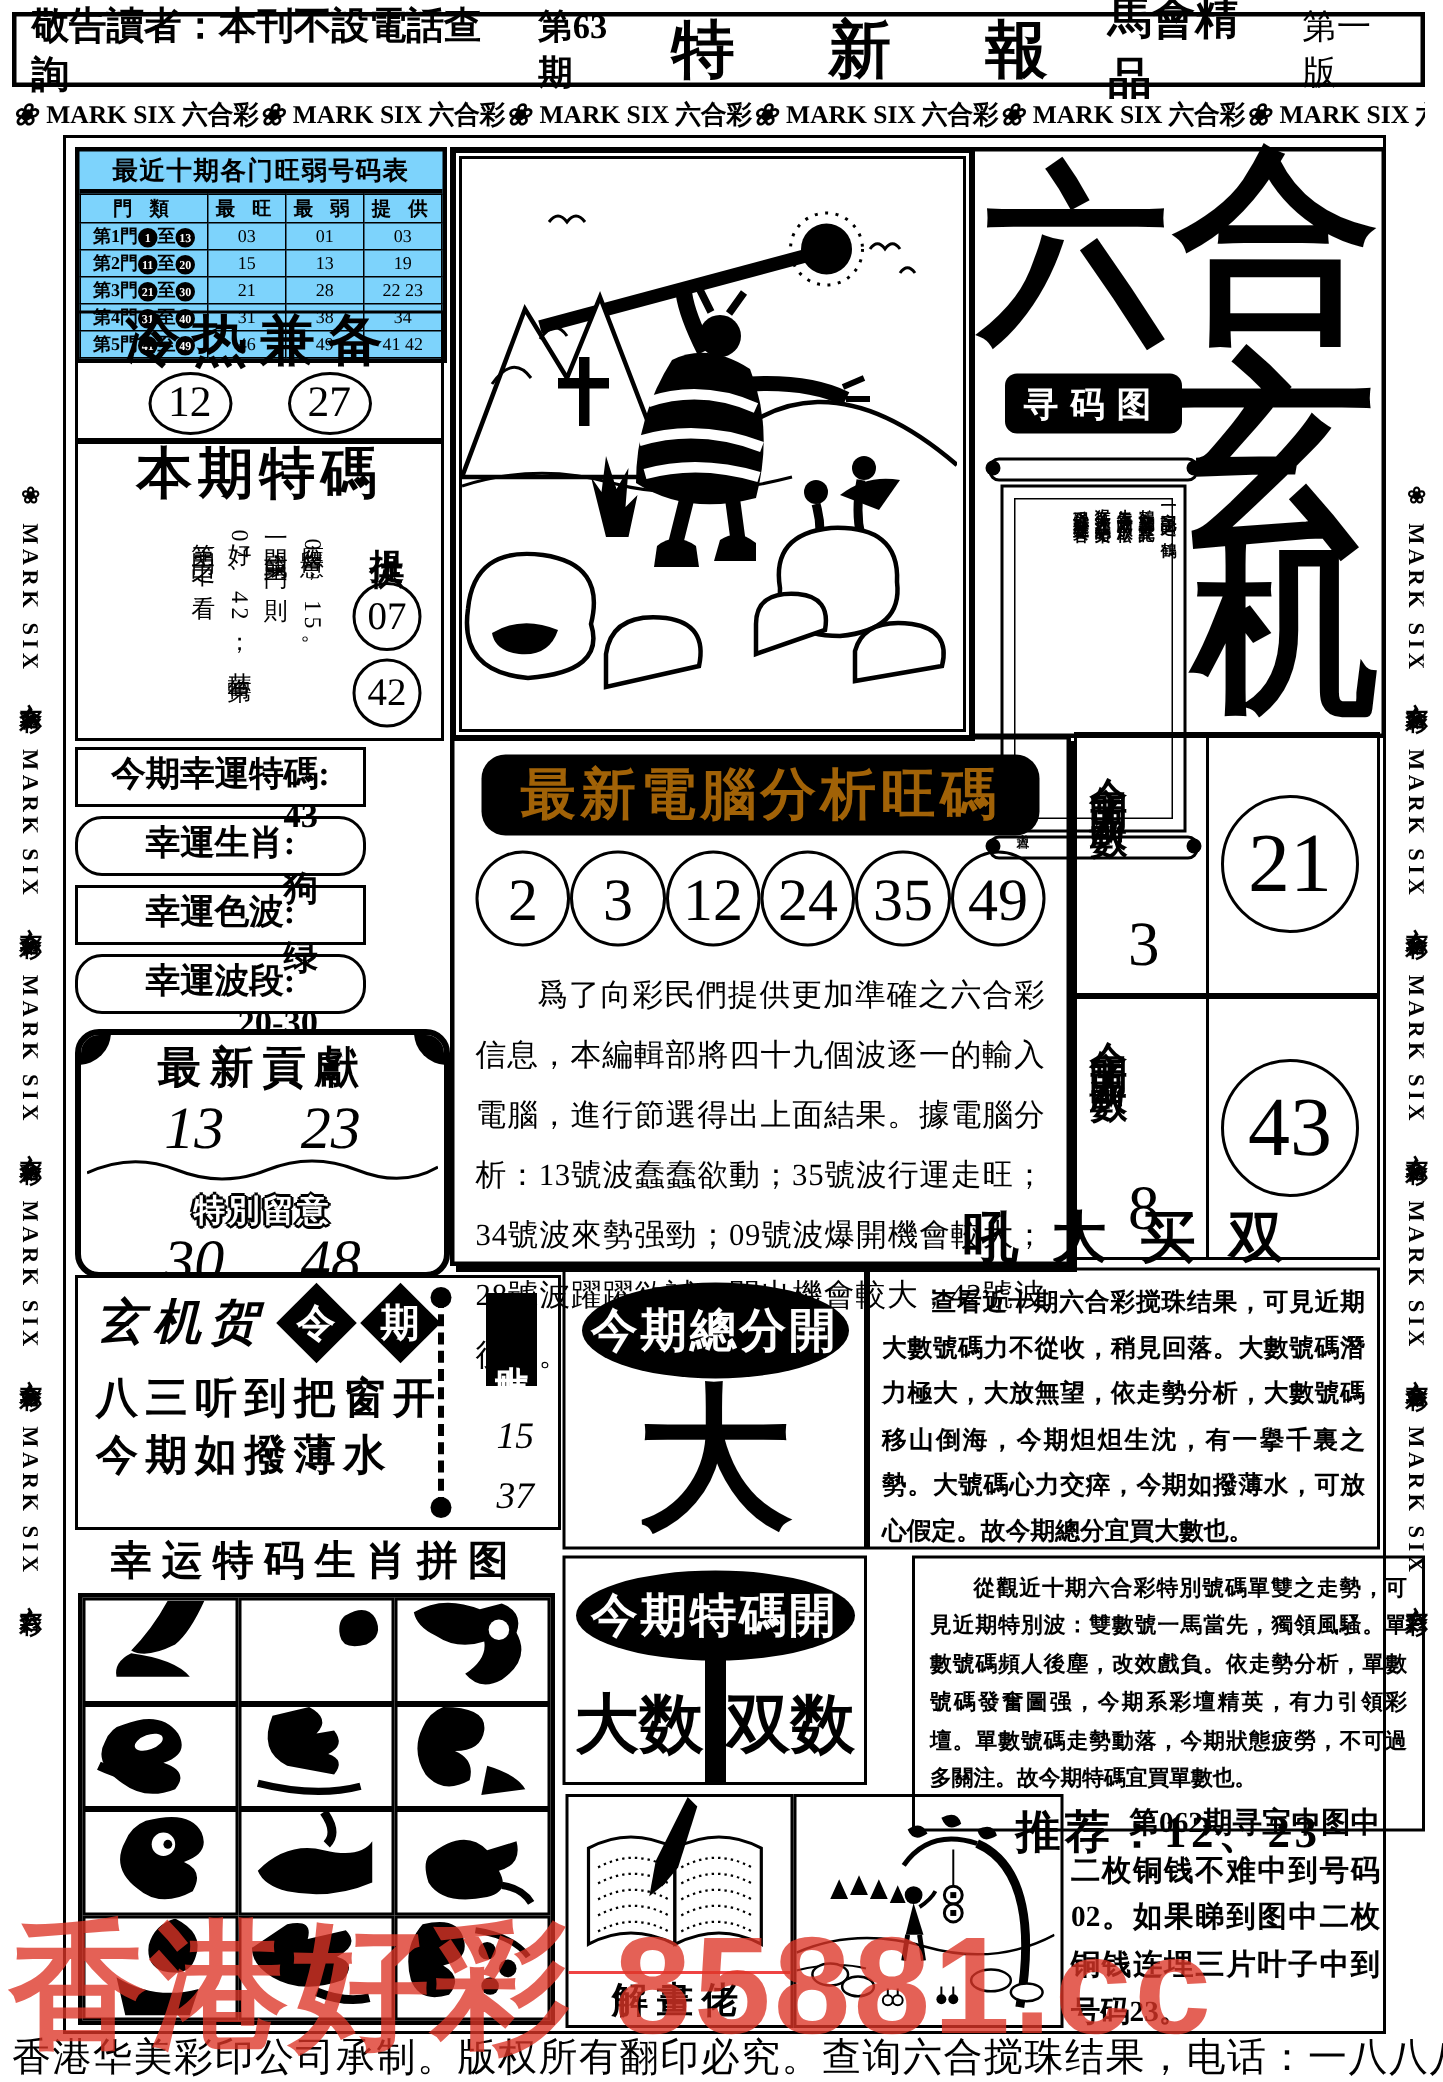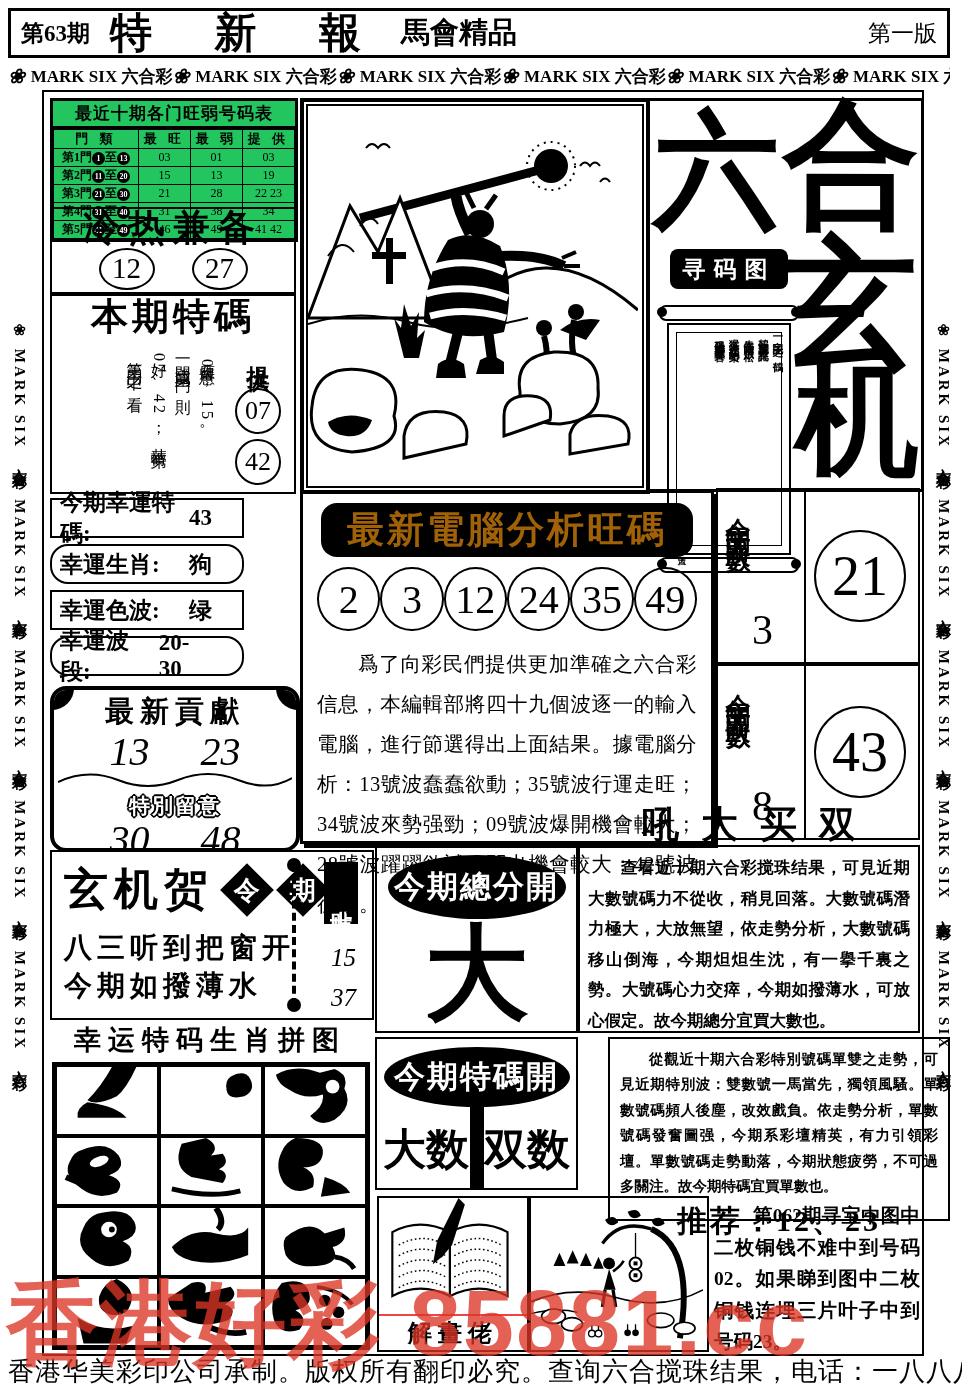--- a/index.html
+++ b/index.html
@@ -20,21 +20,21 @@
   .flower{font-size:20px;}
 
   .vstrip{top:0;width:38px;height:1388px;display:flex;align-items:center;justify-content:center;}
   .vstrip .vtxt{writing-mode:vertical-rl;font-size:15px;font-weight:700;letter-spacing:3px;white-space:nowrap;}
   .vstrip.left{left:0;}
   .vstrip.right{right:0;}
 
   .mainframe{left:42px;top:90px;width:878px;height:1262px;border:2px solid #000;}
 
   
-  .hot{left:50px;top:98px;width:242px;border:3px solid #000;background:#22c55e;}
+  .hot{left:50px;top:98px;width:242px;border:3px solid #000;background:#7dd3fc;}
   .hot .t{font-size:17px;font-weight:900;text-align:center;border-bottom:3px solid #000;letter-spacing:1px;padding:1px 0;}
   .hot table{border-collapse:collapse;width:100%;}
   .hot th,.hot td{border:1px solid #000;font-size:12px;text-align:center;padding:0;height:16px;}
   .hot th{font-weight:900;font-size:13px;letter-spacing:4px;}
   .hot td.gate{font-weight:900;white-space:nowrap;}
   .bb{display:inline-flex;align-items:center;justify-content:center;width:13px;height:13px;border-radius:50%;background:#000;color:#fff;font-size:8px;font-weight:700;vertical-align:middle;}
 
   
   .coldhot{left:50px;top:207px;width:242px;height:83px;border:2px solid #000;text-align:center;}
   .coldhot .t{font-size:37px;font-weight:900;letter-spacing:8px;line-height:1.05;}
@@ -45,37 +45,37 @@
   
   .spec{left:50px;top:294px;width:242px;height:196px;border:2px solid #000;}
   .spec .t{font-size:37px;font-weight:900;text-align:center;letter-spacing:4px;line-height:1.15;}
   .spec .vcols{position:absolute;left:8px;top:54px;right:72px;bottom:6px;writing-mode:vertical-rl;font-size:16px;line-height:1.2;}
   .spec .vcols p{margin:0 5px;letter-spacing:3px;}
   .spec .offer{position:absolute;right:4px;top:52px;width:64px;text-align:center;}
   .spec .offer .olabel{writing-mode:vertical-rl;font-size:23px;font-weight:700;letter-spacing:4px;margin:0 auto;}
   .spec .offer .oball2{width:42px;height:42px;font-size:26px;margin:5px auto 0;display:flex;align-items:center;justify-content:center;border:2px solid #000;border-radius:50%;}
 
   
-  .lrow{left:50px;width:194px;height:40px;border:2px solid #000;display:flex;align-items:center;padding:0 8px;box-sizing:border-box;font-size:23px;font-weight:700;}
+  .lrow{left:50px;width:194px;height:40px;border:2px solid #000;display:flex;align-items:center;padding:0 8px;box-sizing:border-box;font-size:23px;font-weight:700;flex-direction:column;}
   .lrow .val{margin-left:auto;margin-right:22px;font-weight:700;}
   .lrow.pill{border-radius:18px;}
 
   
   .contrib{left:50px;top:686px;width:242px;height:158px;border:4px solid #000;border-radius:16px;text-align:center;overflow:hidden;}
   .contrib .t{font-size:29px;font-weight:900;letter-spacing:6px;margin-top:2px;}
   .contrib .nums{display:flex;justify-content:space-around;padding:0 30px;font-size:40px;font-style:italic;line-height:1;}
   .contrib .note{display:inline-block;font-size:21px;font-weight:900;color:#fff;text-shadow:-2px 0 #000,2px 0 #000,0 -2px #000,0 2px #000,-1px -1px #000,1px 1px #000,1px -1px #000,-1px 1px #000;letter-spacing:2px;}
   .corner{position:absolute;width:26px;height:26px;background:#000;}
   .corner.tl{left:-6px;top:-6px;border-radius:0 0 22px 0;}
   .corner.tr{right:-6px;top:-6px;border-radius:0 0 0 22px;}
 
   
   .myst{left:50px;top:850px;width:320px;height:166px;border:2px solid #000;}
   .myst .trow{display:flex;align-items:center;gap:10px;padding:8px 0 0 12px;}
-  .myst .tt{font-size:44px;font-weight:900;letter-spacing:6px;}
+  .myst .tt{font-size:32px;font-weight:900;letter-spacing:6px;font-style:italic;}
   .diamond{display:inline-flex;width:38px;height:38px;background:#000;transform:rotate(45deg);align-items:center;justify-content:center;margin:0 4px;}
   .diamond b{transform:rotate(-45deg);color:#fff;font-size:26px;font-weight:900;}
   .myst .poem{padding-left:12px;font-size:28px;font-weight:700;letter-spacing:5px;line-height:1.35;margin-top:10px;white-space:nowrap;}
   .dashline{position:absolute;right:76px;top:12px;bottom:12px;border-left:4px dashed #000;}
   .dot{position:absolute;right:71px;width:14px;height:14px;border-radius:50%;background:#000;}
   .tipbox{position:absolute;right:14px;top:10px;width:34px;height:62px;background:#000;color:#fff;display:flex;align-items:center;justify-content:center;}
   .tipbox .v{writing-mode:vertical-rl;font-size:22px;font-weight:700;}
   .tipnums{position:absolute;right:16px;top:86px;font-size:25px;font-style:italic;line-height:1.6;text-align:center;}
 
   
@@ -161,20 +161,21 @@
     <div class="vtxt">
       <span>❀</span> <span>MARK SIX 六合彩</span>
       <span>❀</span> <span>MARK SIX 六合彩</span>
       <span>❀</span> <span>MARK SIX 六合彩</span>
       <span>❀</span> <span>MARK SIX 六合彩</span>
       <span>❀</span> <span>MARK SIX 六合彩</span>
     </div>
   </div>
 
   <div class="abs hdr">
+    <span class="notice">敬告讀者：本刊不設電話查詢</span>
     <span class="issue">第63期</span>
     <span class="title">特 新 報</span>
     <span class="sub">馬會精品</span>
     <span class="edition">第一版</span>
   </div>
 
   <div class="abs strip">
     <span>
         <i class="flower">❀</i>
         <b>MARK SIX 六合彩</b>

